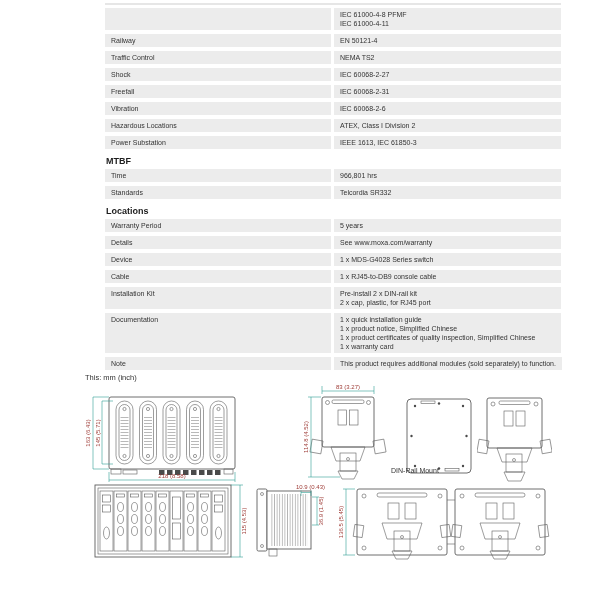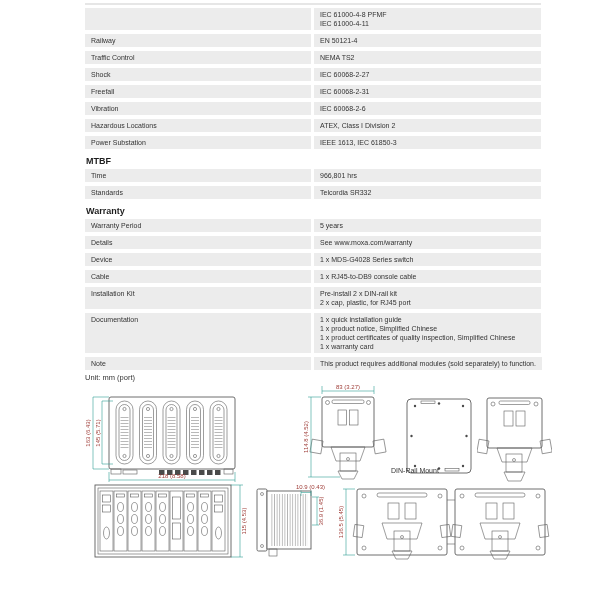--- a/index.html
+++ b/index.html
@@ -1,19 +1,19 @@
 <!DOCTYPE html>
 <html style="--row-bg: #ececec; --heading-accent: #12a096; --dim-line: #2fa093; --dim-text: #9e3b36; --drawing-stroke: #5d5d5d;"><head>
 <meta charset="utf-8">
 <style>
   * { margin:0; padding:0; box-sizing:border-box; }
   html,body { width:600px; height:600px; background:#fff; overflow:hidden; }
   body { font-family:"Liberation Sans", sans-serif; color:#2b2b2b; }
   .page { padding:3px 0 0 85px; width:600px; }
-  .spec { width:456px; }
+  .spec { width:456px;margin-left:20px; }
   .top-sliver { width:456px; height:2px; background:#e6e6e6; margin-bottom:3px; }
   .row { display:flex; gap:3px; margin-bottom:4px; }
   .cell { background:var(--row-bg); padding:2px 6px; font-size:7px; line-height:9px; color:#333; }
   .cell.label { width:226px; flex:none; }
   .cell.value { flex:1; }
   .cell.value div { white-space:nowrap; }
   .section-heading { font-size:9px; line-height:10px; font-weight:bold; color:#1d1d1d; margin:7px 0 3px 1px; }
   .dim-heading { font-size:12px; line-height:14px; font-weight:bold; color:var(--heading-accent); margin:14px 0 3px 1px; }
   .unit { font-size:7.5px; line-height:8.5px; color:#333; margin-bottom:0; }
   .drawings { position:relative; height:179px; width:515px; }
@@ -90,21 +90,21 @@
           <div>966,801 hrs</div>
         </div>
     </div>
     <div class="row">
       <div class="cell label">Standards</div>
       <div class="cell value">
           <div>Telcordia SR332</div>
         </div>
     </div>
 
-    <div class="section-heading">Warranty</div>
+    <div class="section-heading">Locations</div>
     <div class="row">
       <div class="cell label">Warranty Period</div>
       <div class="cell value">
           <div>5 years</div>
         </div>
     </div>
     <div class="row">
       <div class="cell label">Details</div>
       <div class="cell value">
           <div>See www.moxa.com/warranty</div>
@@ -140,21 +140,21 @@
       </div>
     </div>
     <div class="row">
       <div class="cell label">Note</div>
       <div class="cell value">
           <div>This product requires additional modules (sold separately) to function.</div>
         </div>
     </div>
   </div>
 
-  <div class="unit">Unit: mm (port)</div>
+  <div class="unit">This: mm (inch)</div>
 
   <div class="drawings">
 
     <svg class="fig" style="left:-2px;top:12px" width="160" height="92" viewBox="0 0 160 92">
       <defs>
         <pattern id="hv1" width="3" height="3" patternUnits="userSpaceOnUse">
             <line x1="0" y1="1.5" x2="3" y2="1.5" class="hl"></line>
           </pattern>
         <g id="mod1">
           <rect x="33" y="6" width="17" height="63" rx="8.5" class="ol2"></rect>

